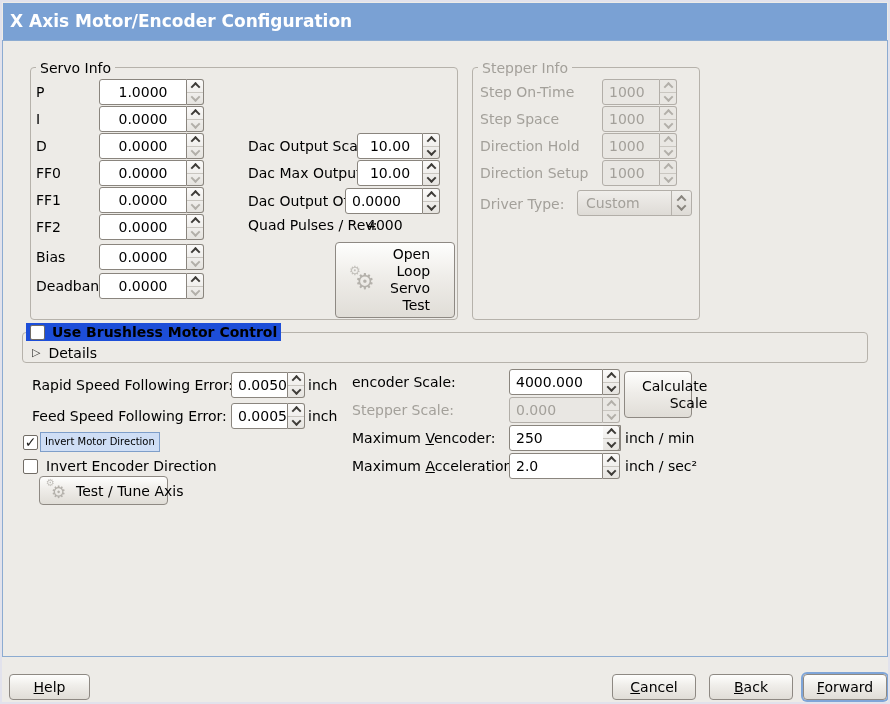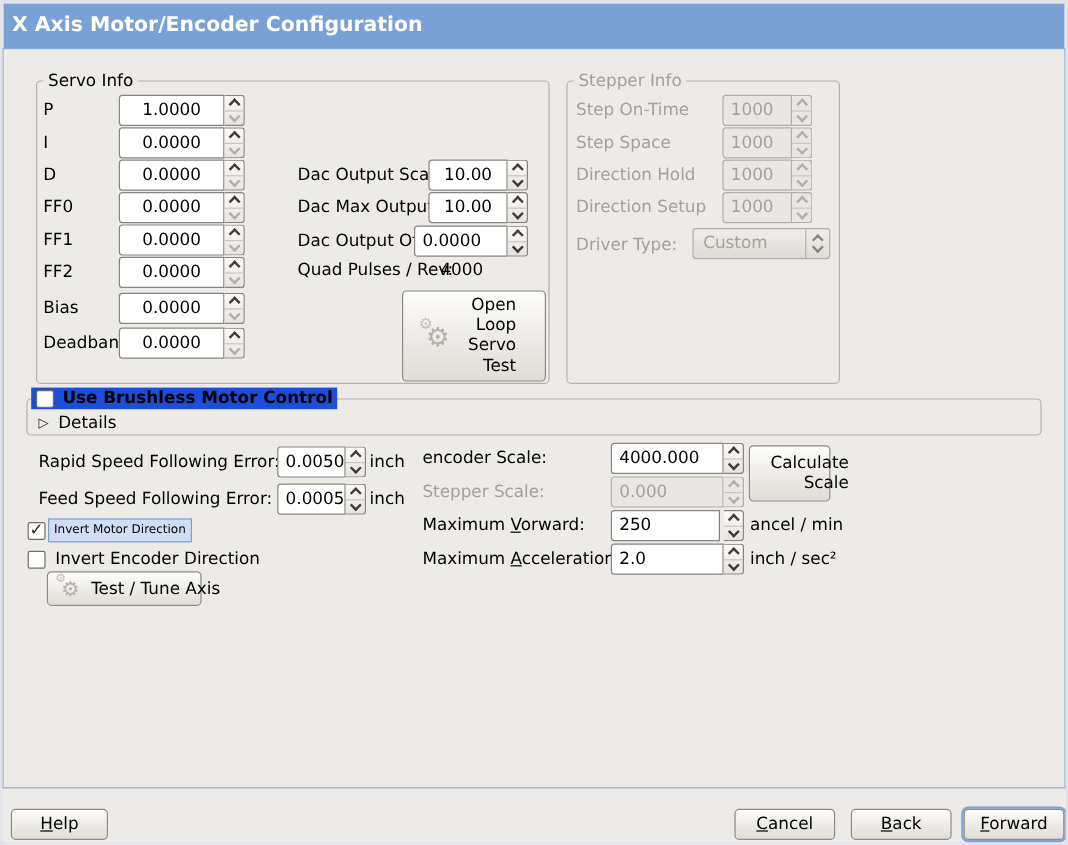--- a/index.html
+++ b/index.html
@@ -277,27 +277,27 @@
 Scale</span>
   </div>
 
   <span class="lbl dis" style="left:350px;top:399px">Stepper Scale:</span>
   <span class="entry dis" style="left:507px;top:395px;width:94px">0.000</span>
   <span class="spin dis" style="left:601px;top:395px">
       <span class="cell chevu dim"></span>
       <span class="cell chevd dim"></span>
     </span>
 
-  <span class="lbl" style="left:350px;top:427px"><span>Maximum </span><span class="mn">V</span><span>orward:</span></span>
-  <span class="entry" style="left:507px;top:423px;width:91px">250</span>
+  <span class="lbl" style="left:350px;top:427px"><span>Maximum </span><span class="mn">V</span><span>encoder:</span></span>
+  <span class="entry" style="left:507px;top:423px;width:112px">250</span>
   <span class="spin" style="left:601px;top:423px">
       <span class="cell chevu"></span>
       <span class="cell chevd"></span>
     </span>
-  <span class="unit" style="left:623px;top:427px">ancel / min</span>
+  <span class="unit" style="left:623px;top:427px">inch / min</span>
 
   <span class="lbl" style="left:350px;top:455px"><span>Maximum </span><span class="mn">A</span><span>cceleration:</span></span>
   <span class="entry" style="left:507px;top:451px;width:94px">2.0</span>
   <span class="spin" style="left:601px;top:451px">
       <span class="cell chevu"></span>
       <span class="cell chevd"></span>
     </span>
   <span class="unit" style="left:623px;top:455px">inch / sec²</span>
 
   <span class="checkbox" style="left:21px;top:433px">

